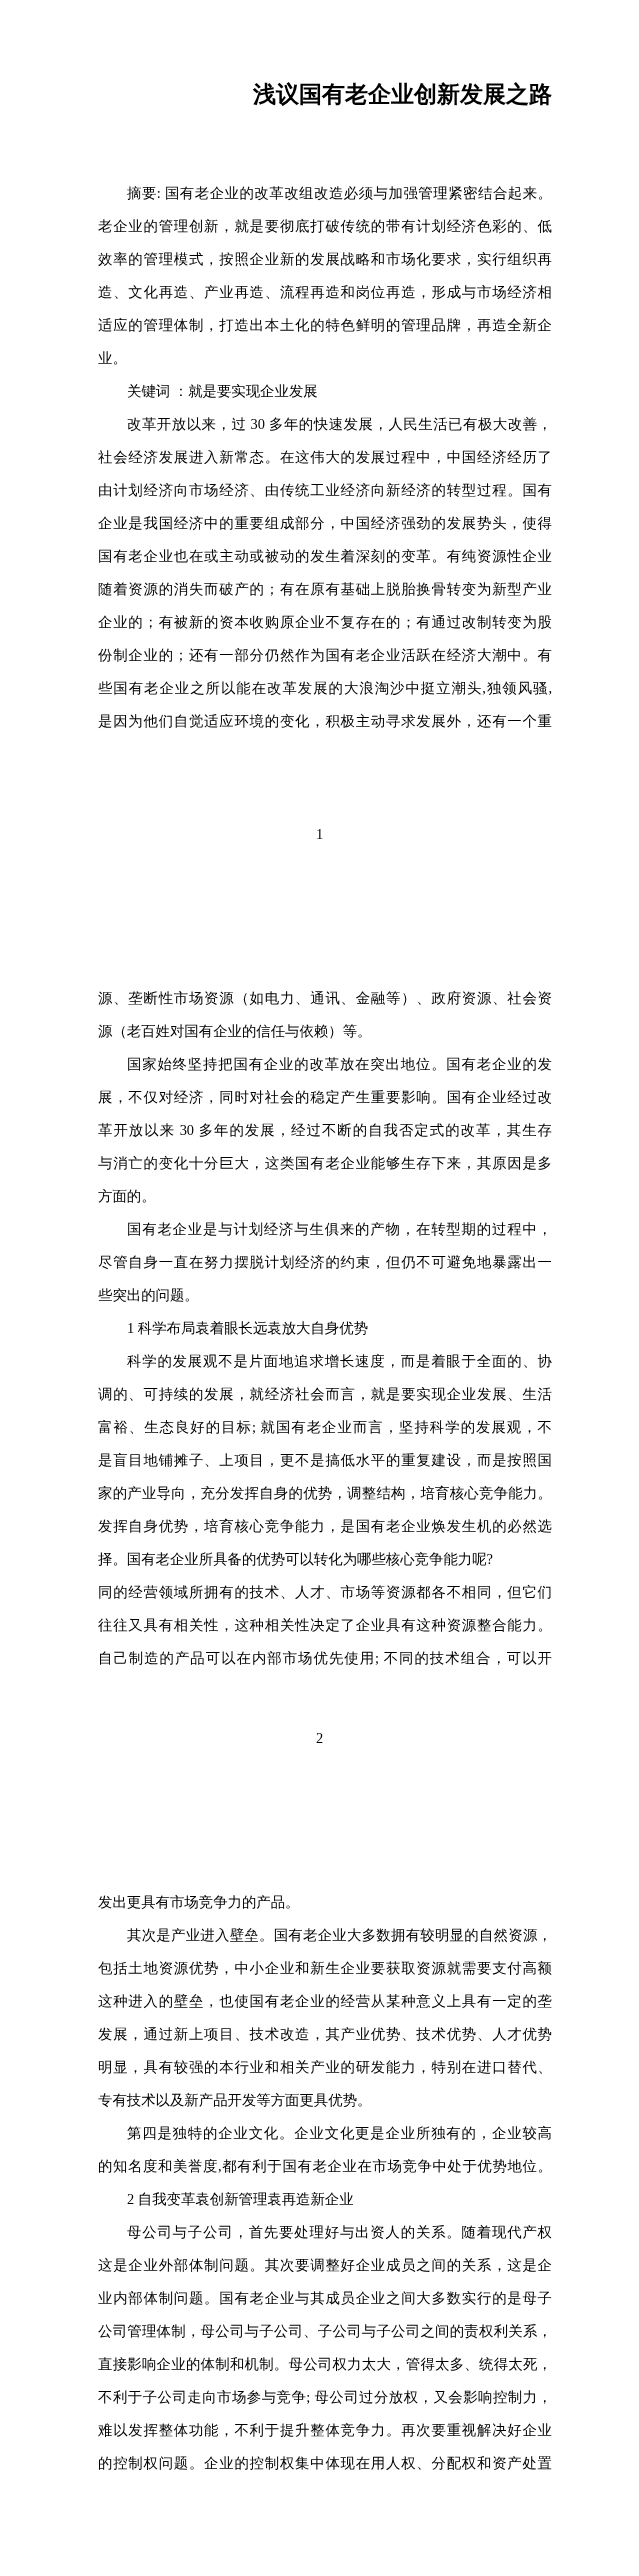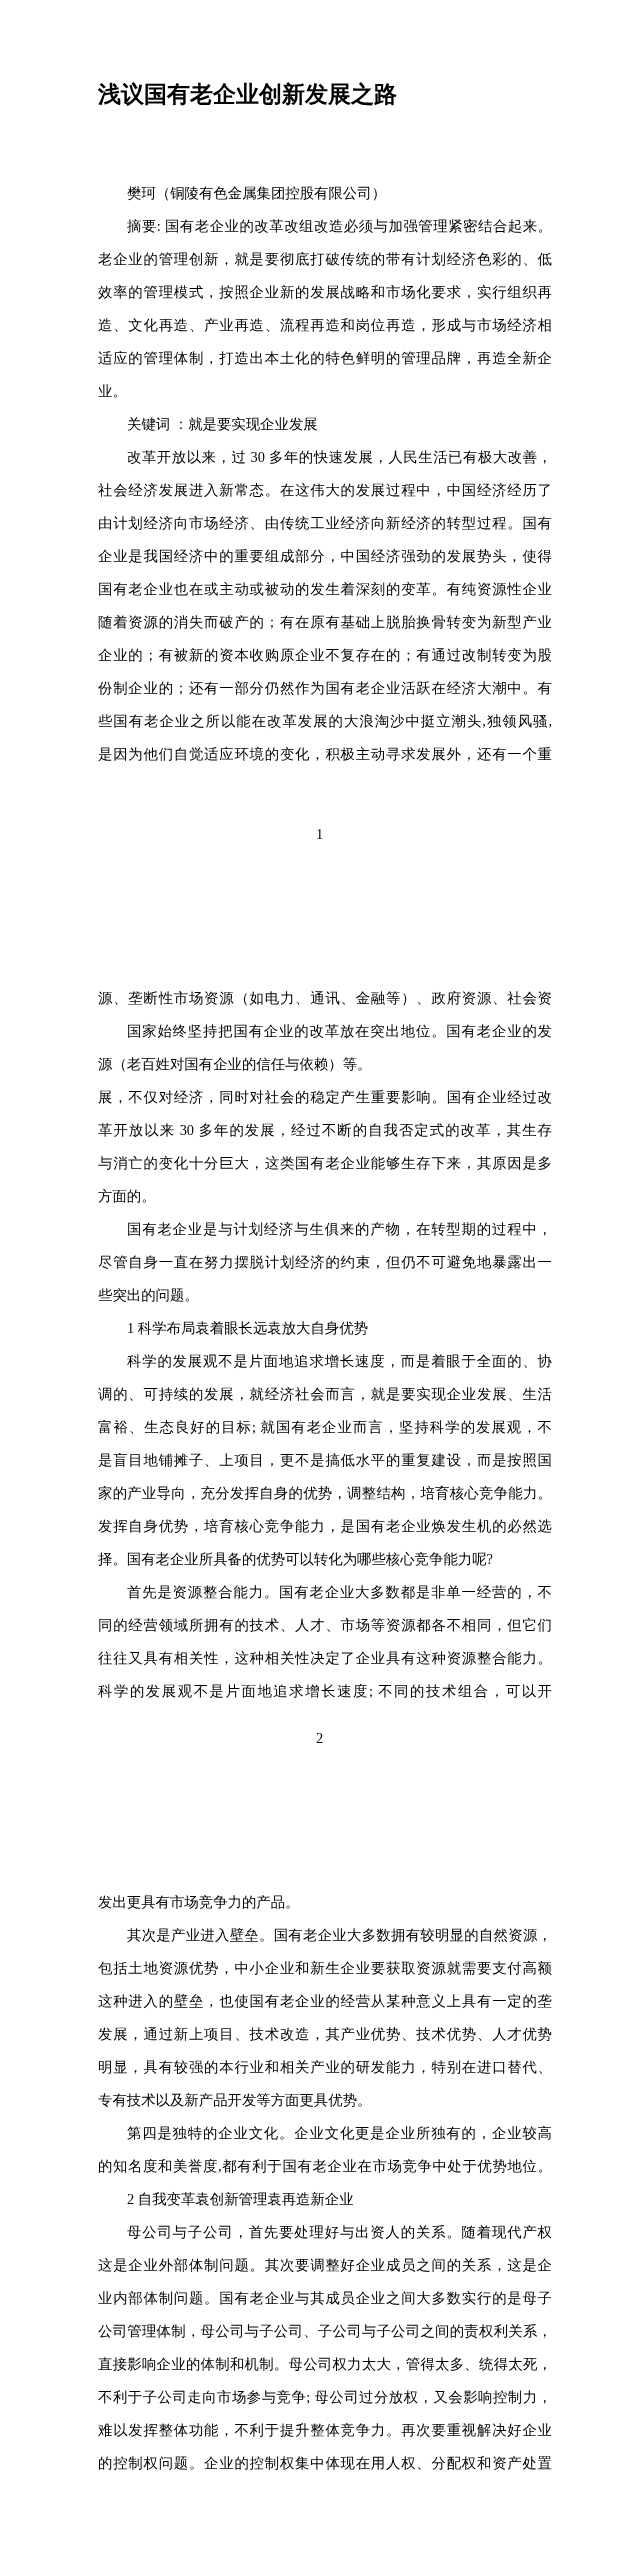--- a/index.html
+++ b/index.html
@@ -40,21 +40,21 @@
     text-indent: 29px;
   }
   .line.j {
     white-space: normal;
     text-align: justify;
     text-align-last: justify;
   }
   .line.title {
     font-size: 23px;
     font-weight: bold;
-    text-align: left;
+    text-align: right;
     white-space: normal;
   }
   .line.blank {
     white-space: normal;
   }
   .pagenum {
     position: absolute;
     top: 825px;
     left: 0;
     width: 100%;
@@ -65,21 +65,20 @@
 </style>
 </head>
 <body>
 
 <div class="doc" id="document-root">
     <section class="page">
       <div class="content">
         <div class="line title">浅议国有老企业创新发展之路</div>
         <div class="line blank">&nbsp;</div>
         <div class="line blank">&nbsp;</div>
-        <div class="line i">樊珂（铜陵有色金属集团控股有限公司）</div>
         <div class="line i j">摘要: 国有老企业的改革改组改造必须与加强管理紧密结合起来。</div>
         <div class="line j">老企业的管理创新，就是要彻底打破传统的带有计划经济色彩的、低</div>
         <div class="line j">效率的管理模式，按照企业新的发展战略和市场化要求，实行组织再</div>
         <div class="line j">造、文化再造、产业再造、流程再造和岗位再造，形成与市场经济相</div>
         <div class="line j">适应的管理体制，打造出本土化的特色鲜明的管理品牌，再造全新企</div>
         <div class="line">业。</div>
         <div class="line i">关键词 ：就是要实现企业发展</div>
         <div class="line i j">改革开放以来，过 30 多年的快速发展，人民生活已有极大改善，</div>
         <div class="line j">社会经济发展进入新常态。在这伟大的发展过程中，中国经济经历了</div>
         <div class="line j">由计划经济向市场经济、由传统工业经济向新经济的转型过程。国有</div>
@@ -89,41 +88,40 @@
         <div class="line j">企业的；有被新的资本收购原企业不复存在的；有通过改制转变为股</div>
         <div class="line j">份制企业的；还有一部分仍然作为国有老企业活跃在经济大潮中。有</div>
         <div class="line j">些国有老企业之所以能在改革发展的大浪淘沙中挺立潮头,独领风骚,</div>
         <div class="line j">是因为他们自觉适应环境的变化，积极主动寻求发展外，还有一个重</div>
       </div>
       <div class="pagenum">1</div>
     </section>
     <section class="page">
       <div class="content">
         <div class="line j">源、垄断性市场资源（如电力、通讯、金融等）、政府资源、社会资</div>
+        <div class="line">源（老百姓对国有企业的信任与依赖）等。</div>
         <div class="line i j">国家始终坚持把国有企业的改革放在突出地位。国有老企业的发</div>
-        <div class="line">源（老百姓对国有企业的信任与依赖）等。</div>
         <div class="line j">展，不仅对经济，同时对社会的稳定产生重要影响。国有企业经过改</div>
         <div class="line j">革开放以来 30 多年的发展，经过不断的自我否定式的改革，其生存</div>
         <div class="line j">与消亡的变化十分巨大，这类国有老企业能够生存下来，其原因是多</div>
         <div class="line">方面的。</div>
         <div class="line i j">国有老企业是与计划经济与生俱来的产物，在转型期的过程中，</div>
         <div class="line j">尽管自身一直在努力摆脱计划经济的约束，但仍不可避免地暴露出一</div>
         <div class="line">些突出的问题。</div>
         <div class="line i">1 科学布局袁着眼长远袁放大自身优势</div>
         <div class="line i j">科学的发展观不是片面地追求增长速度，而是着眼于全面的、协</div>
         <div class="line j">调的、可持续的发展，就经济社会而言，就是要实现企业发展、生活</div>
         <div class="line j">富裕、生态良好的目标; 就国有老企业而言，坚持科学的发展观，不</div>
         <div class="line j">是盲目地铺摊子、上项目，更不是搞低水平的重复建设，而是按照国</div>
         <div class="line j">家的产业导向，充分发挥自身的优势，调整结构，培育核心竞争能力。</div>
         <div class="line j">发挥自身优势，培育核心竞争能力，是国有老企业焕发生机的必然选</div>
         <div class="line">择。国有老企业所具备的优势可以转化为哪些核心竞争能力呢?</div>
-        <div class="line i j">首先是资源整合能力。国有老企业大多数都是非单一经营的，不</div>
         <div class="line j">同的经营领域所拥有的技术、人才、市场等资源都各不相同，但它们</div>
         <div class="line j">往往又具有相关性，这种相关性决定了企业具有这种资源整合能力。</div>
-        <div class="line j">科学的发展观不是片面地追求增长速度; 不同的技术组合，可以开</div>
+        <div class="line j">自己制造的产品可以在内部市场优先使用; 不同的技术组合，可以开</div>
       </div>
       <div class="pagenum">2</div>
     </section>
     <section class="page">
       <div class="content">
         <div class="line">发出更具有市场竞争力的产品。</div>
         <div class="line i j">其次是产业进入壁垒。国有老企业大多数拥有较明显的自然资源，</div>
         <div class="line j">包括土地资源优势，中小企业和新生企业要获取资源就需要支付高额</div>
         <div class="line j">这种进入的壁垒，也使国有老企业的经营从某种意义上具有一定的垄</div>
         <div class="line j">发展，通过新上项目、技术改造，其产业优势、技术优势、人才优势</div>

